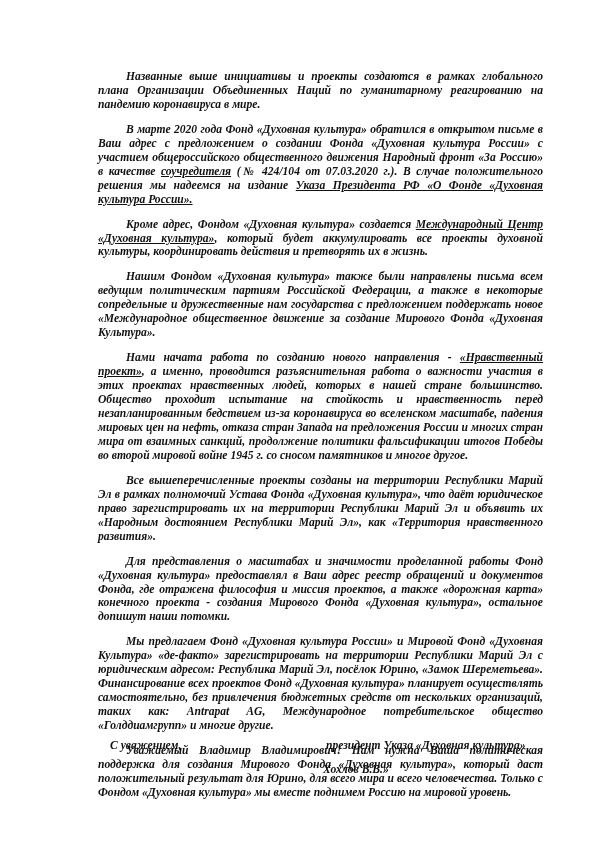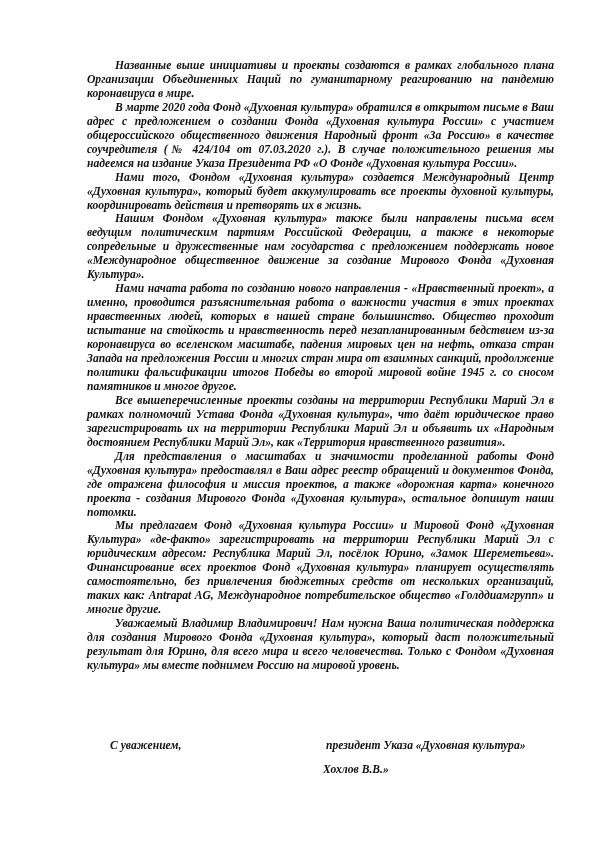--- a/index.html
+++ b/index.html
@@ -10,22 +10,22 @@
     top: 59px;
     width: 467px;
     font-family: "Liberation Serif", "DejaVu Serif", serif;
     font-style: italic;
     font-weight: bold;
     font-size: 11.6px;
     line-height: 13.95px;
     color: #111111;
     text-align: justify;
   }
-  .para { margin: 0; text-indent: 28px; }
-  .u { }
+  .para { margin: 11px; text-indent: 28px; }
+  .u { text-decoration: underline; }
   .signature {
     position: absolute;
     top: 739px;
     left: 110px;
     width: 460px;
     font-family: "Liberation Serif", "DejaVu Serif", serif;
     font-style: italic;
     font-weight: bold;
     font-size: 11.6px;
     line-height: 13.95px;
@@ -34,21 +34,21 @@
   .sig-left { position: absolute; left: 0; top: 0; }
   .sig-right { position: absolute; left: 216px; top: 0; }
   .sig-name { position: absolute; left: 213px; top: 24px; }
 </style>
 </head>
 <body>
 
 <div class="page" id="letter-body">
     <p class="para"><span>Названные выше инициативы и проекты создаются в рамках глобального плана Организации Объединенных Наций по гуманитарному реагированию на пандемию коронавируса в мире.</span></p>
     <p class="para"><span>В марте 2020 года Фонд «Духовная культура» обратился в открытом письме в Ваш адрес с предложением о создании Фонда «Духовная культура России» с участием общероссийского общественного движения Народный фронт «За Россию» в качестве </span><span class="u">соучредителя</span><span> (№ 424/104 от 07.03.2020 г.). В случае положительного решения мы надеемся на издание </span><span class="u">Указа Президента РФ «О Фонде «Духовная культура России».</span></p>
-    <p class="para"><span>Нами того, Фондом «Духовная культура» создается </span><span class="u">Международный Центр «Духовная культура»</span><span>, который будет аккумулировать все проекты духовной культуры, координировать действия и претворять их в жизнь.</span></p>
+    <p class="para"><span>Кроме адрес, Фондом «Духовная культура» создается </span><span class="u">Международный Центр «Духовная культура»</span><span>, который будет аккумулировать все проекты духовной культуры, координировать действия и претворять их в жизнь.</span></p>
     <p class="para"><span>Нашим Фондом «Духовная культура» также были направлены письма всем ведущим политическим партиям Российской Федерации, а также в некоторые сопредельные и дружественные нам государства с предложением поддержать новое «Международное общественное движение за создание Мирового Фонда «Духовная Культура».</span></p>
     <p class="para"><span>Нами начата работа по созданию нового направления - </span><span class="u">«Нравственный проект»</span><span>, а именно, проводится разъяснительная работа о важности участия в этих проектах нравственных людей, которых в нашей стране большинство. Общество проходит испытание на стойкость и нравственность перед незапланированным бедствием из-за коронавируса во вселенском масштабе, падения мировых цен на нефть, отказа стран Запада на предложения России и многих стран мира от взаимных санкций, продолжение политики фальсификации итогов Победы во второй мировой войне 1945 г. со сносом памятников и многое другое.</span></p>
     <p class="para"><span>Все вышеперечисленные проекты созданы на территории Республики Марий Эл в рамках полномочий Устава Фонда «Духовная культура», что даёт юридическое право зарегистрировать их на территории Республики Марий Эл и объявить их «Народным достоянием Республики Марий Эл», как «Территория нравственного развития».</span></p>
     <p class="para"><span>Для представления о масштабах и значимости проделанной работы Фонд «Духовная культура» предоставлял в Ваш адрес реестр обращений и документов Фонда, где отражена философия и миссия проектов, а также «дорожная карта» конечного проекта - создания Мирового Фонда «Духовная культура», остальное допишут наши потомки.</span></p>
     <p class="para"><span>Мы предлагаем Фонд «Духовная культура России» и Мировой Фонд «Духовная Культура» «де-факто» зарегистрировать на территории Республики Марий Эл с юридическим адресом: Республика Марий Эл, посёлок Юрино, «Замок Шереметьева». Финансирование всех проектов Фонд «Духовная культура» планирует осуществлять самостоятельно, без привлечения бюджетных средств от нескольких организаций, таких как: Antrapat AG, Международное потребительское общество «Голддиамгрупп» и многие другие.</span></p>
     <p class="para"><span>Уважаемый Владимир Владимирович! Нам нужна Ваша политическая поддержка для создания Мирового Фонда «Духовная культура», который даст положительный результат для Юрино, для всего мира и всего человечества. Только с Фондом «Духовная культура» мы вместе поднимем Россию на мировой уровень.</span></p>
   </div>
 
 <div class="signature">
   <span class="sig-left">С уважением,</span>

